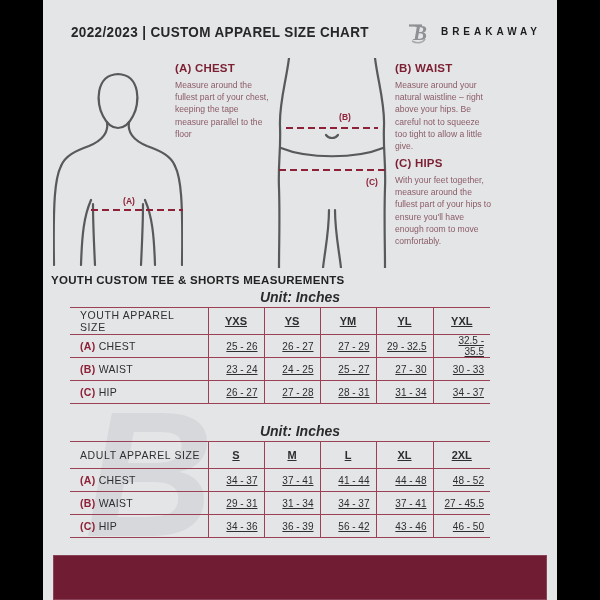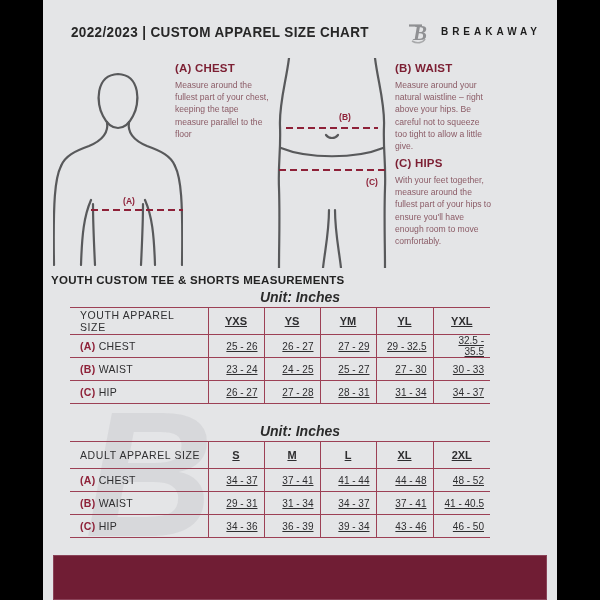--- a/index.html
+++ b/index.html
@@ -222,27 +222,27 @@
         <td>41 - 44</td>
         <td>44 - 48</td>
         <td>48 - 52</td>
       </tr>
       <tr>
         <td class="row-label"><span class="prefix">(B)</span> <span>WAIST</span></td>
         <td>29 - 31</td>
         <td>31 - 34</td>
         <td>34 - 37</td>
         <td>37 - 41</td>
-        <td>41 - 40.5</td>
+        <td>27 - 45.5</td>
       </tr>
       <tr>
         <td class="row-label"><span class="prefix">(C)</span> <span>HIP</span></td>
         <td>34 - 36</td>
         <td>36 - 39</td>
-        <td>39 - 34</td>
+        <td>56 - 42</td>
         <td>43 - 46</td>
         <td>46 - 50</td>
       </tr>
     </tbody>
   </table>
 
   <div class="footer-bar"></div>
 </div>
 
 </body></html>

